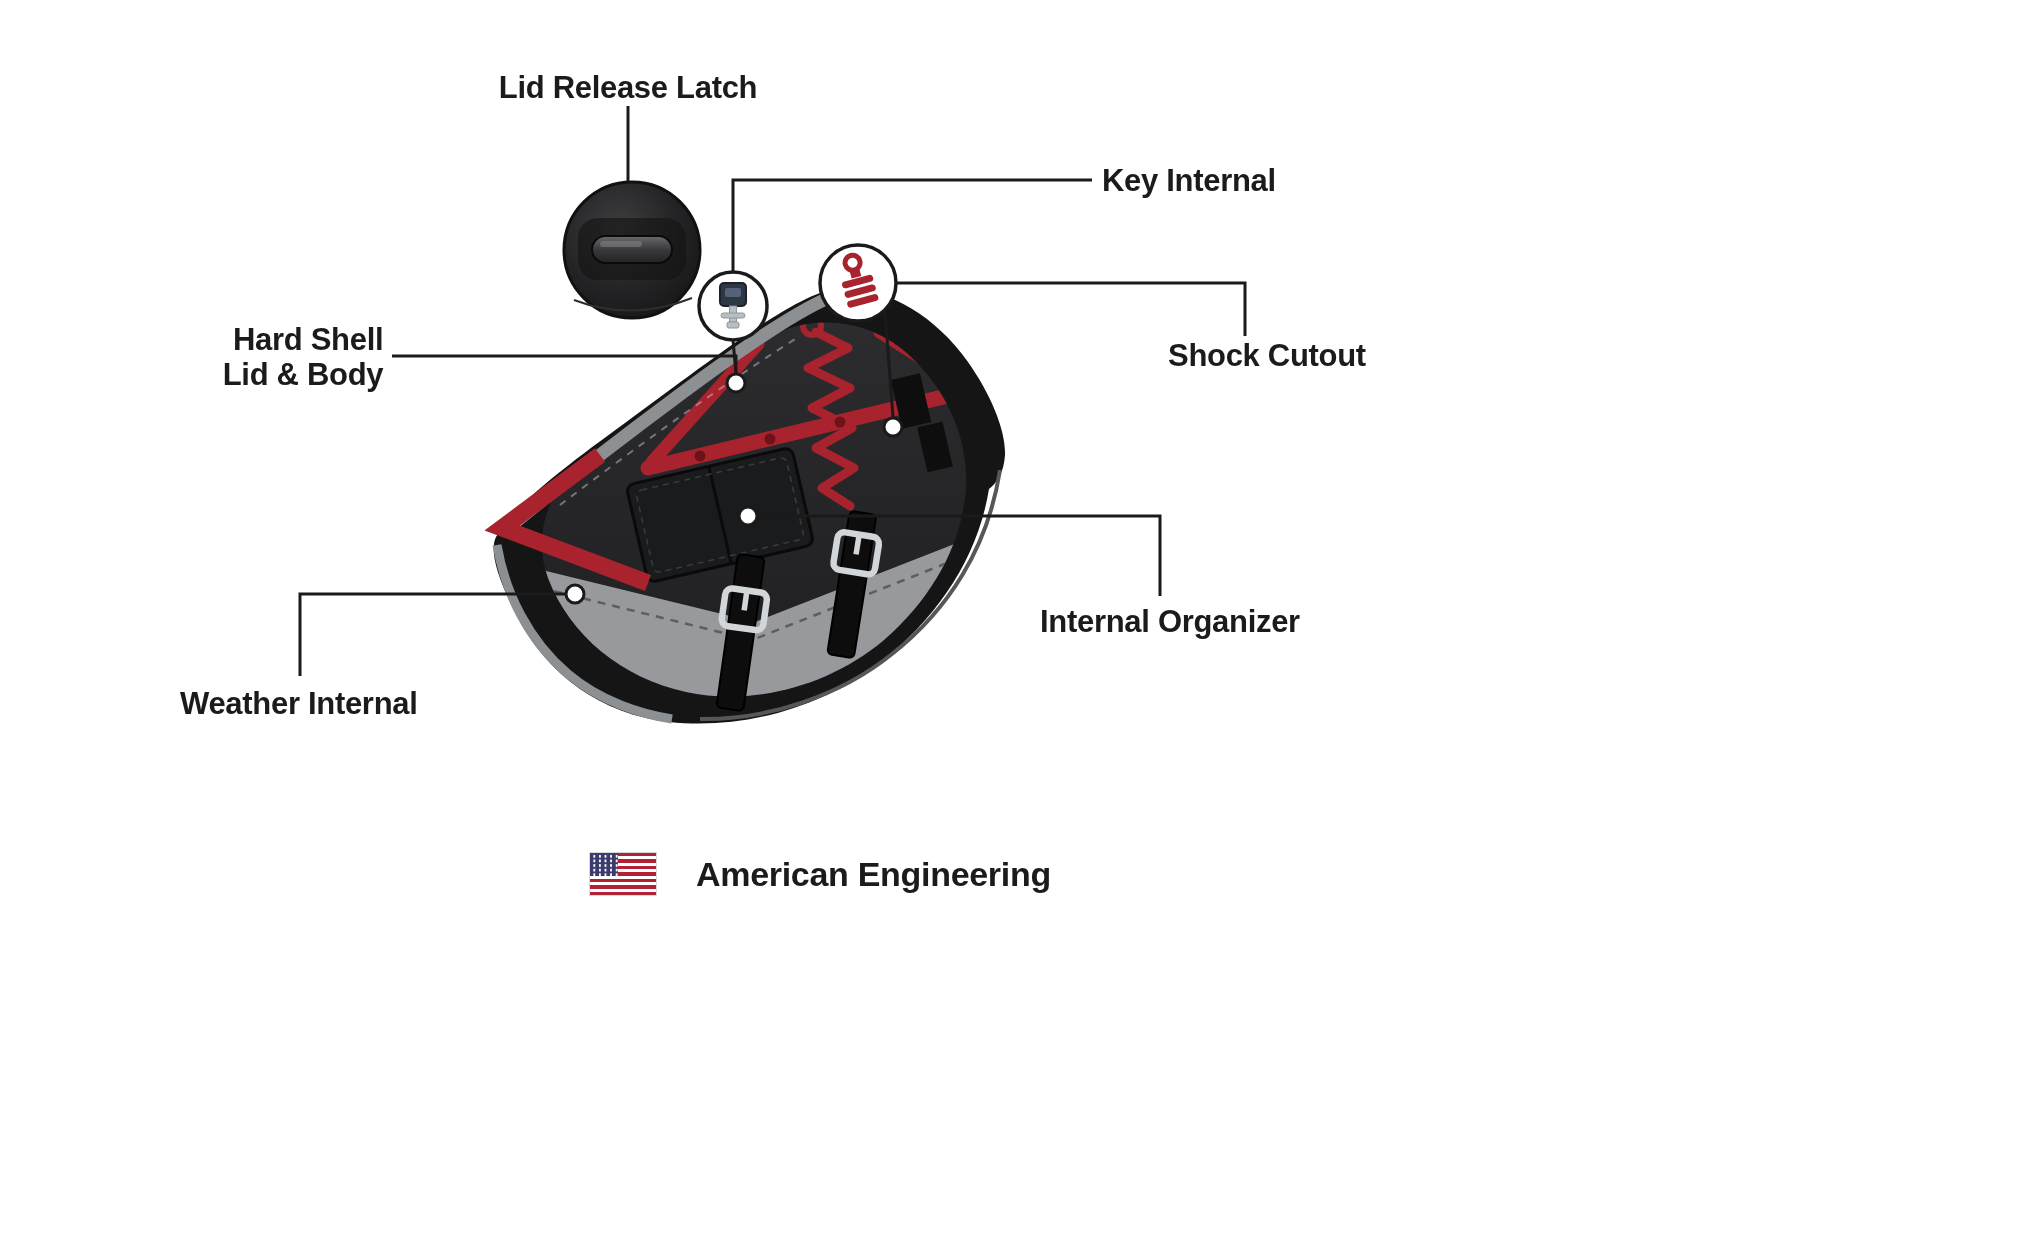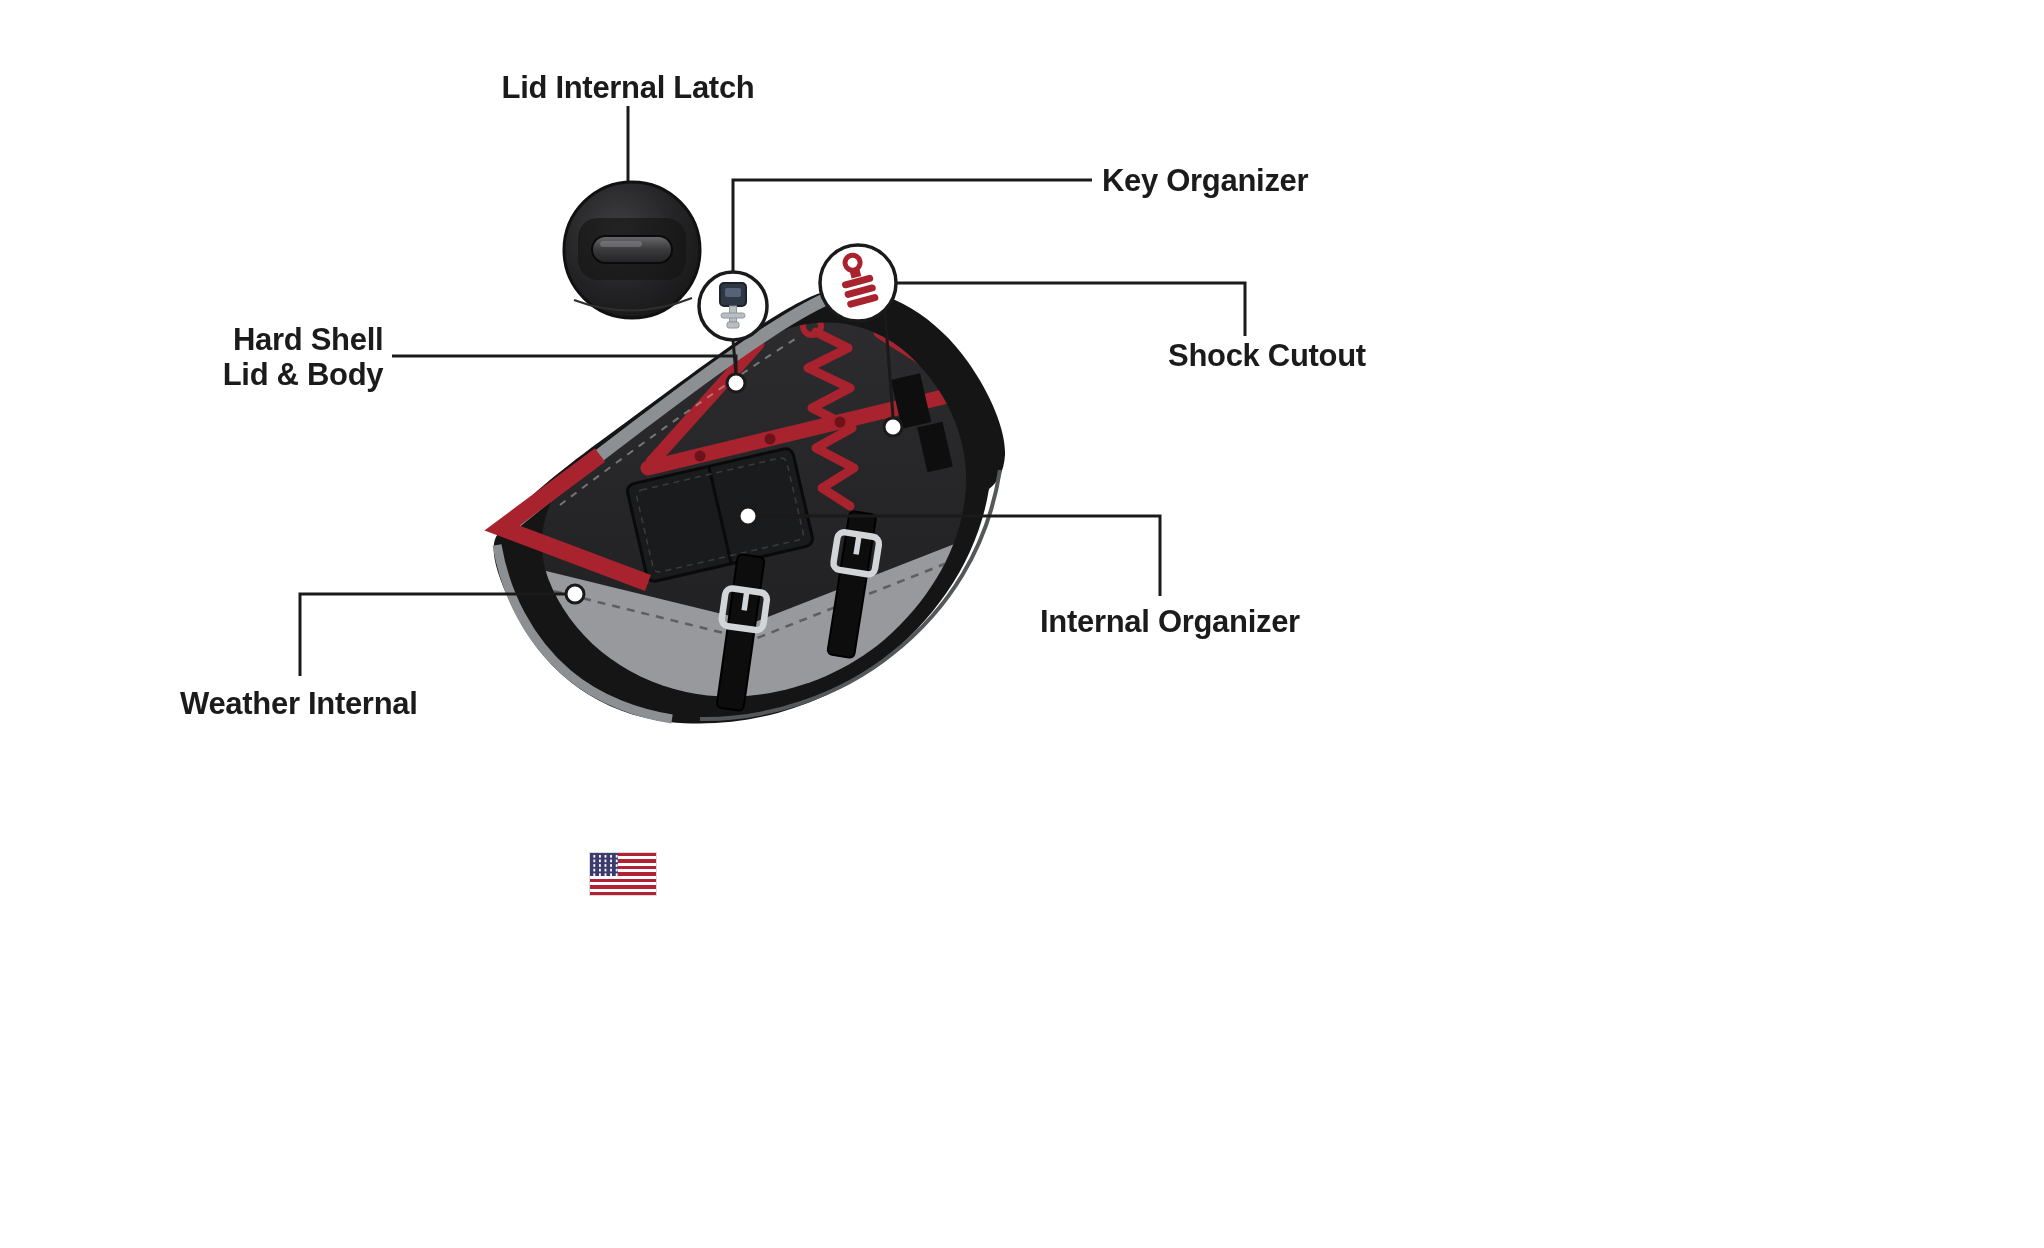--- a/index.html
+++ b/index.html
@@ -177,34 +177,35 @@
       <g transform="rotate(-15 858 283)" fill="#A8232E">
         <circle cx="858" cy="262" r="7.5" fill="none" stroke="#A8232E" stroke-width="5"></circle>
         <rect x="853" y="269" width="10" height="8"></rect>
         <rect x="842" y="278" width="32" height="7" rx="3.5"></rect>
         <rect x="842" y="288" width="32" height="7" rx="3.5"></rect>
         <rect x="842" y="298" width="32" height="7" rx="3.5"></rect>
       </g>
     </g>
   </svg>
 
-  <div class="label" style="left:628px;top:70px;transform:translateX(-50%);">Lid Internal Latch</div>
-
-  <div class="label" style="left:1102px;top:163px;">Key Organizer</div>
+  <div class="label" style="left:628px;top:70px;transform:translateX(-50%);">Lid Release Latch</div>
+
+  <div class="label" style="left:1102px;top:163px;">Key Internal</div>
 
   <div class="label" style="left:303px;top:322px;transform:translateX(-50%);text-align:right;">
     <div class="ln">Hard Shell</div>
     <div class="ln">Lid &amp; Body</div>
   </div>
 
   <div class="label" style="left:1168px;top:338px;">Shock Cutout</div>
 
   <div class="label" style="left:1040px;top:604px;">Internal Organizer</div>
 
   <div class="label" style="left:180px;top:686px;">Weather Internal</div>
 
   <div class="footer-wrap">
     <div class="flag">
       <div class="canton"></div>
     </div>
+    <div class="footer-text">American Engineering</div>
   </div>
 
 </div>
 
 </body></html>

